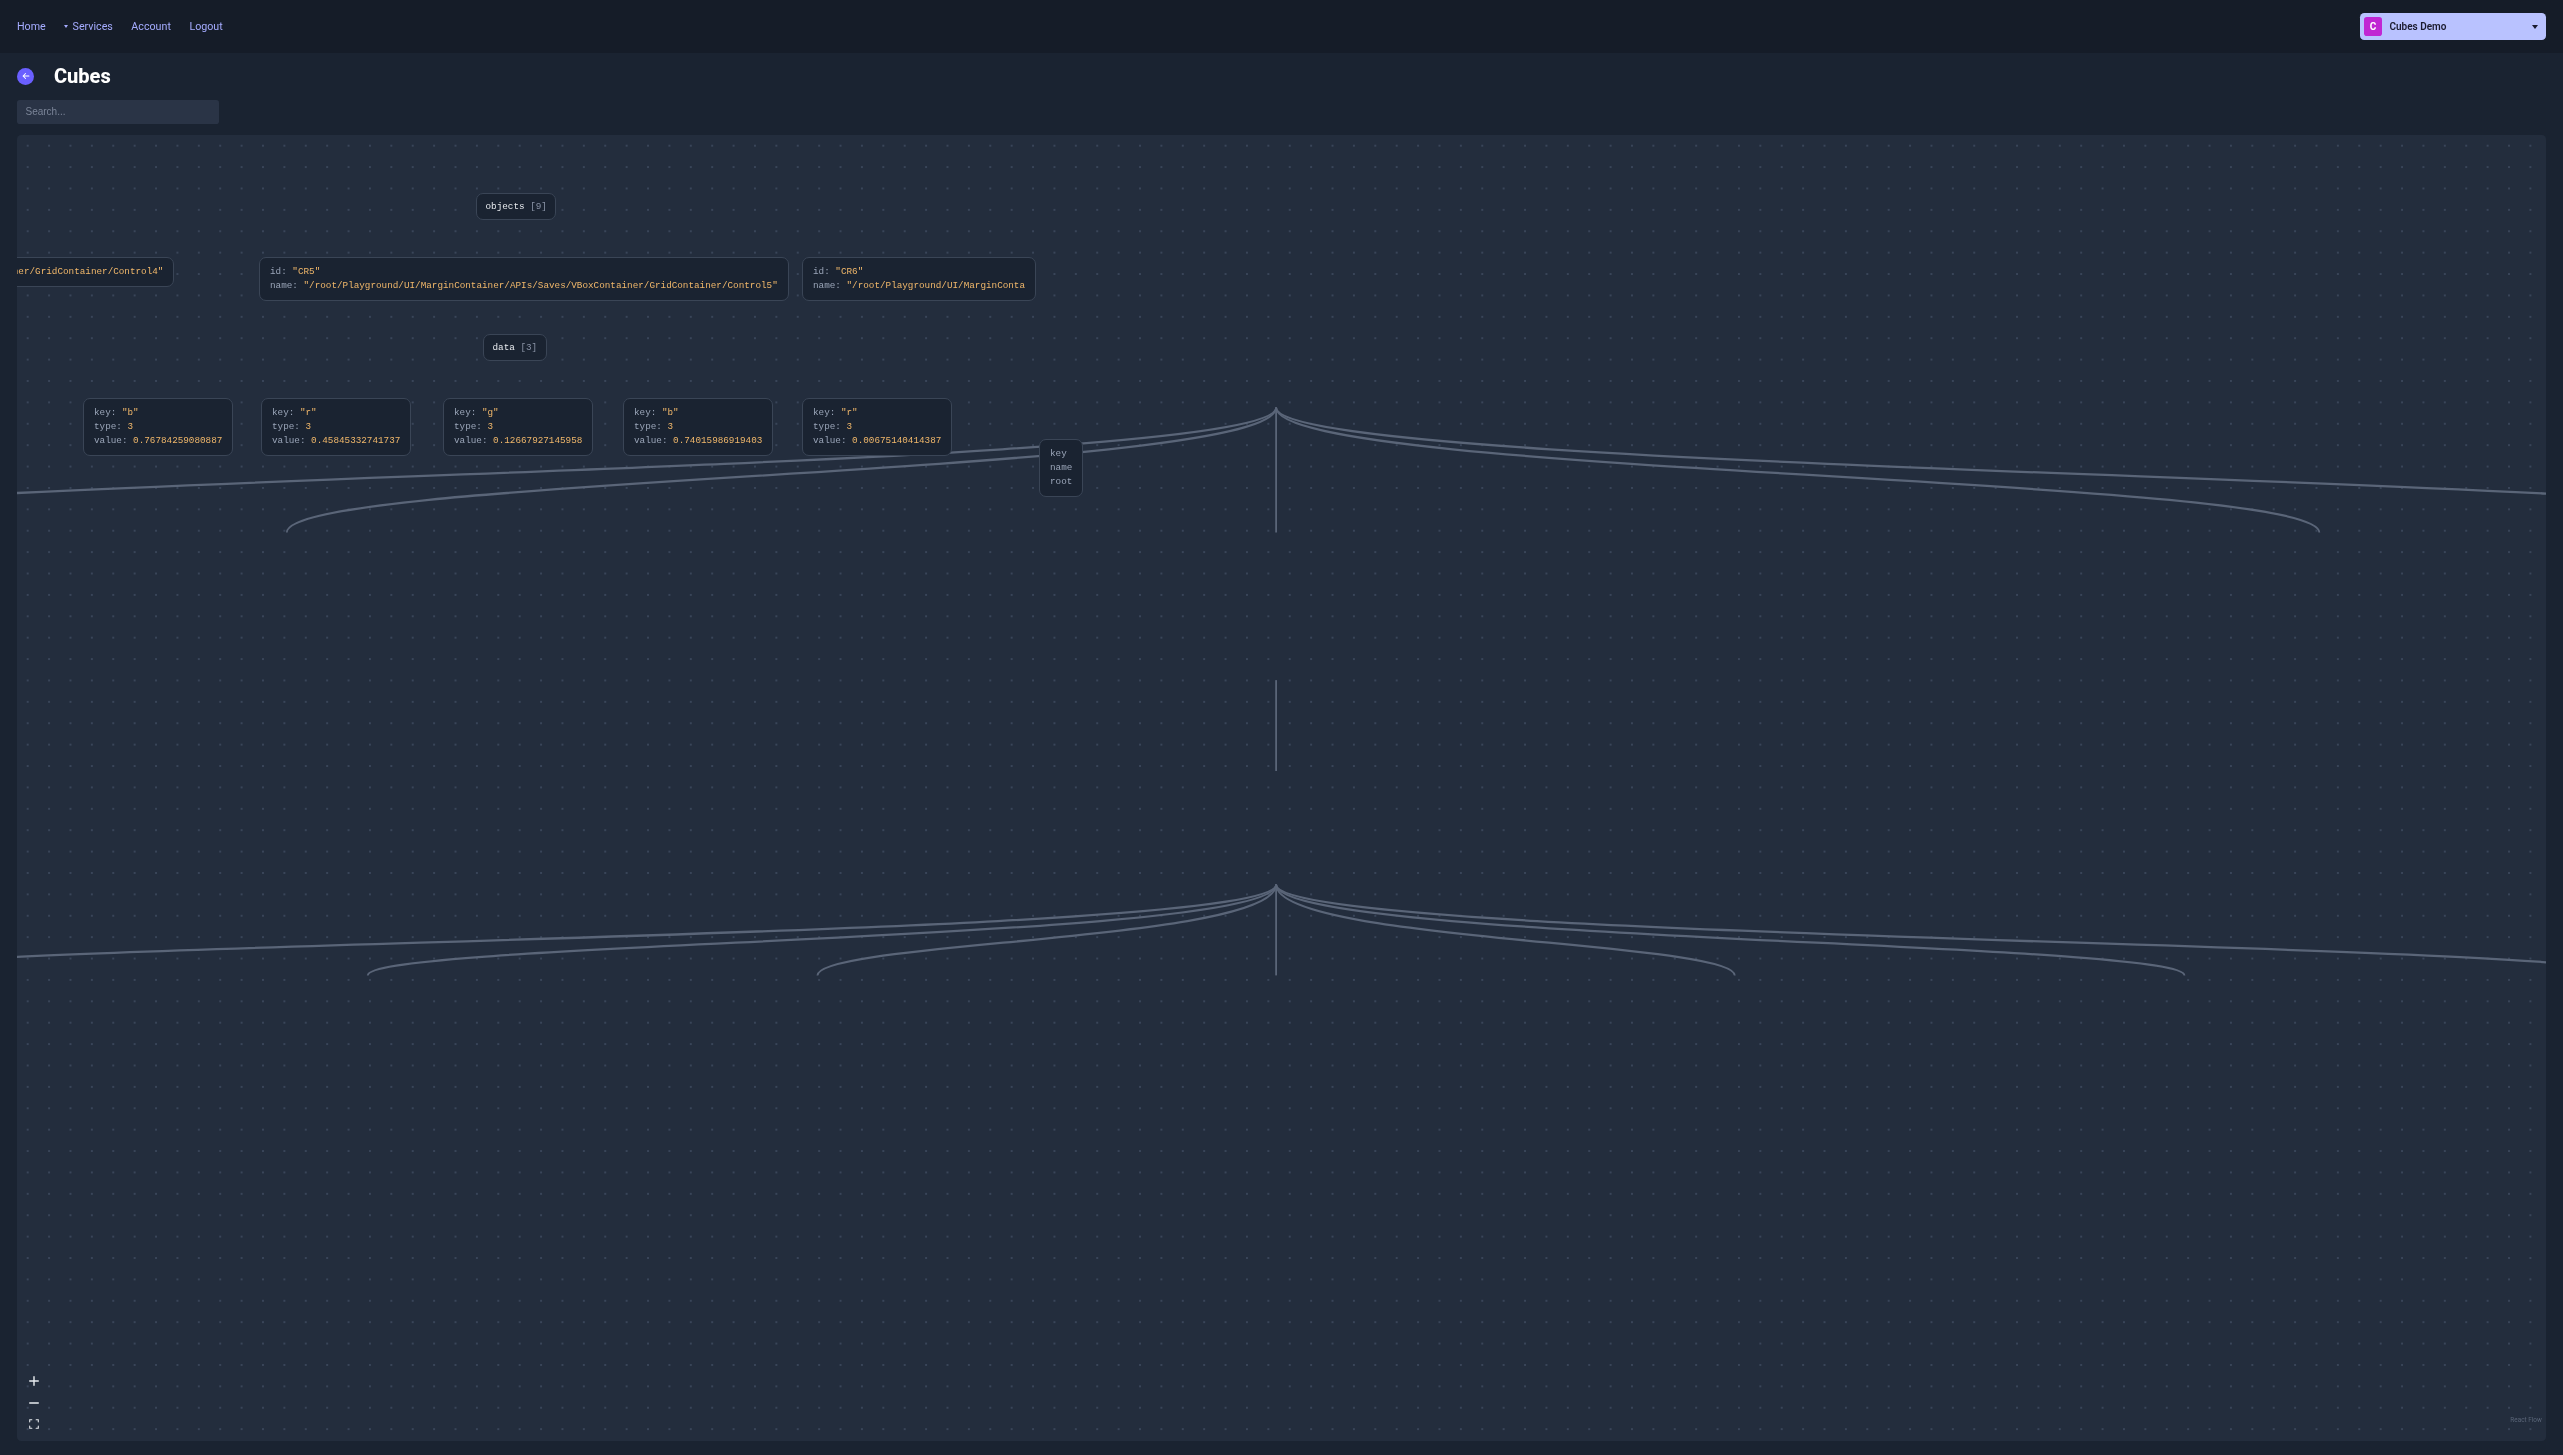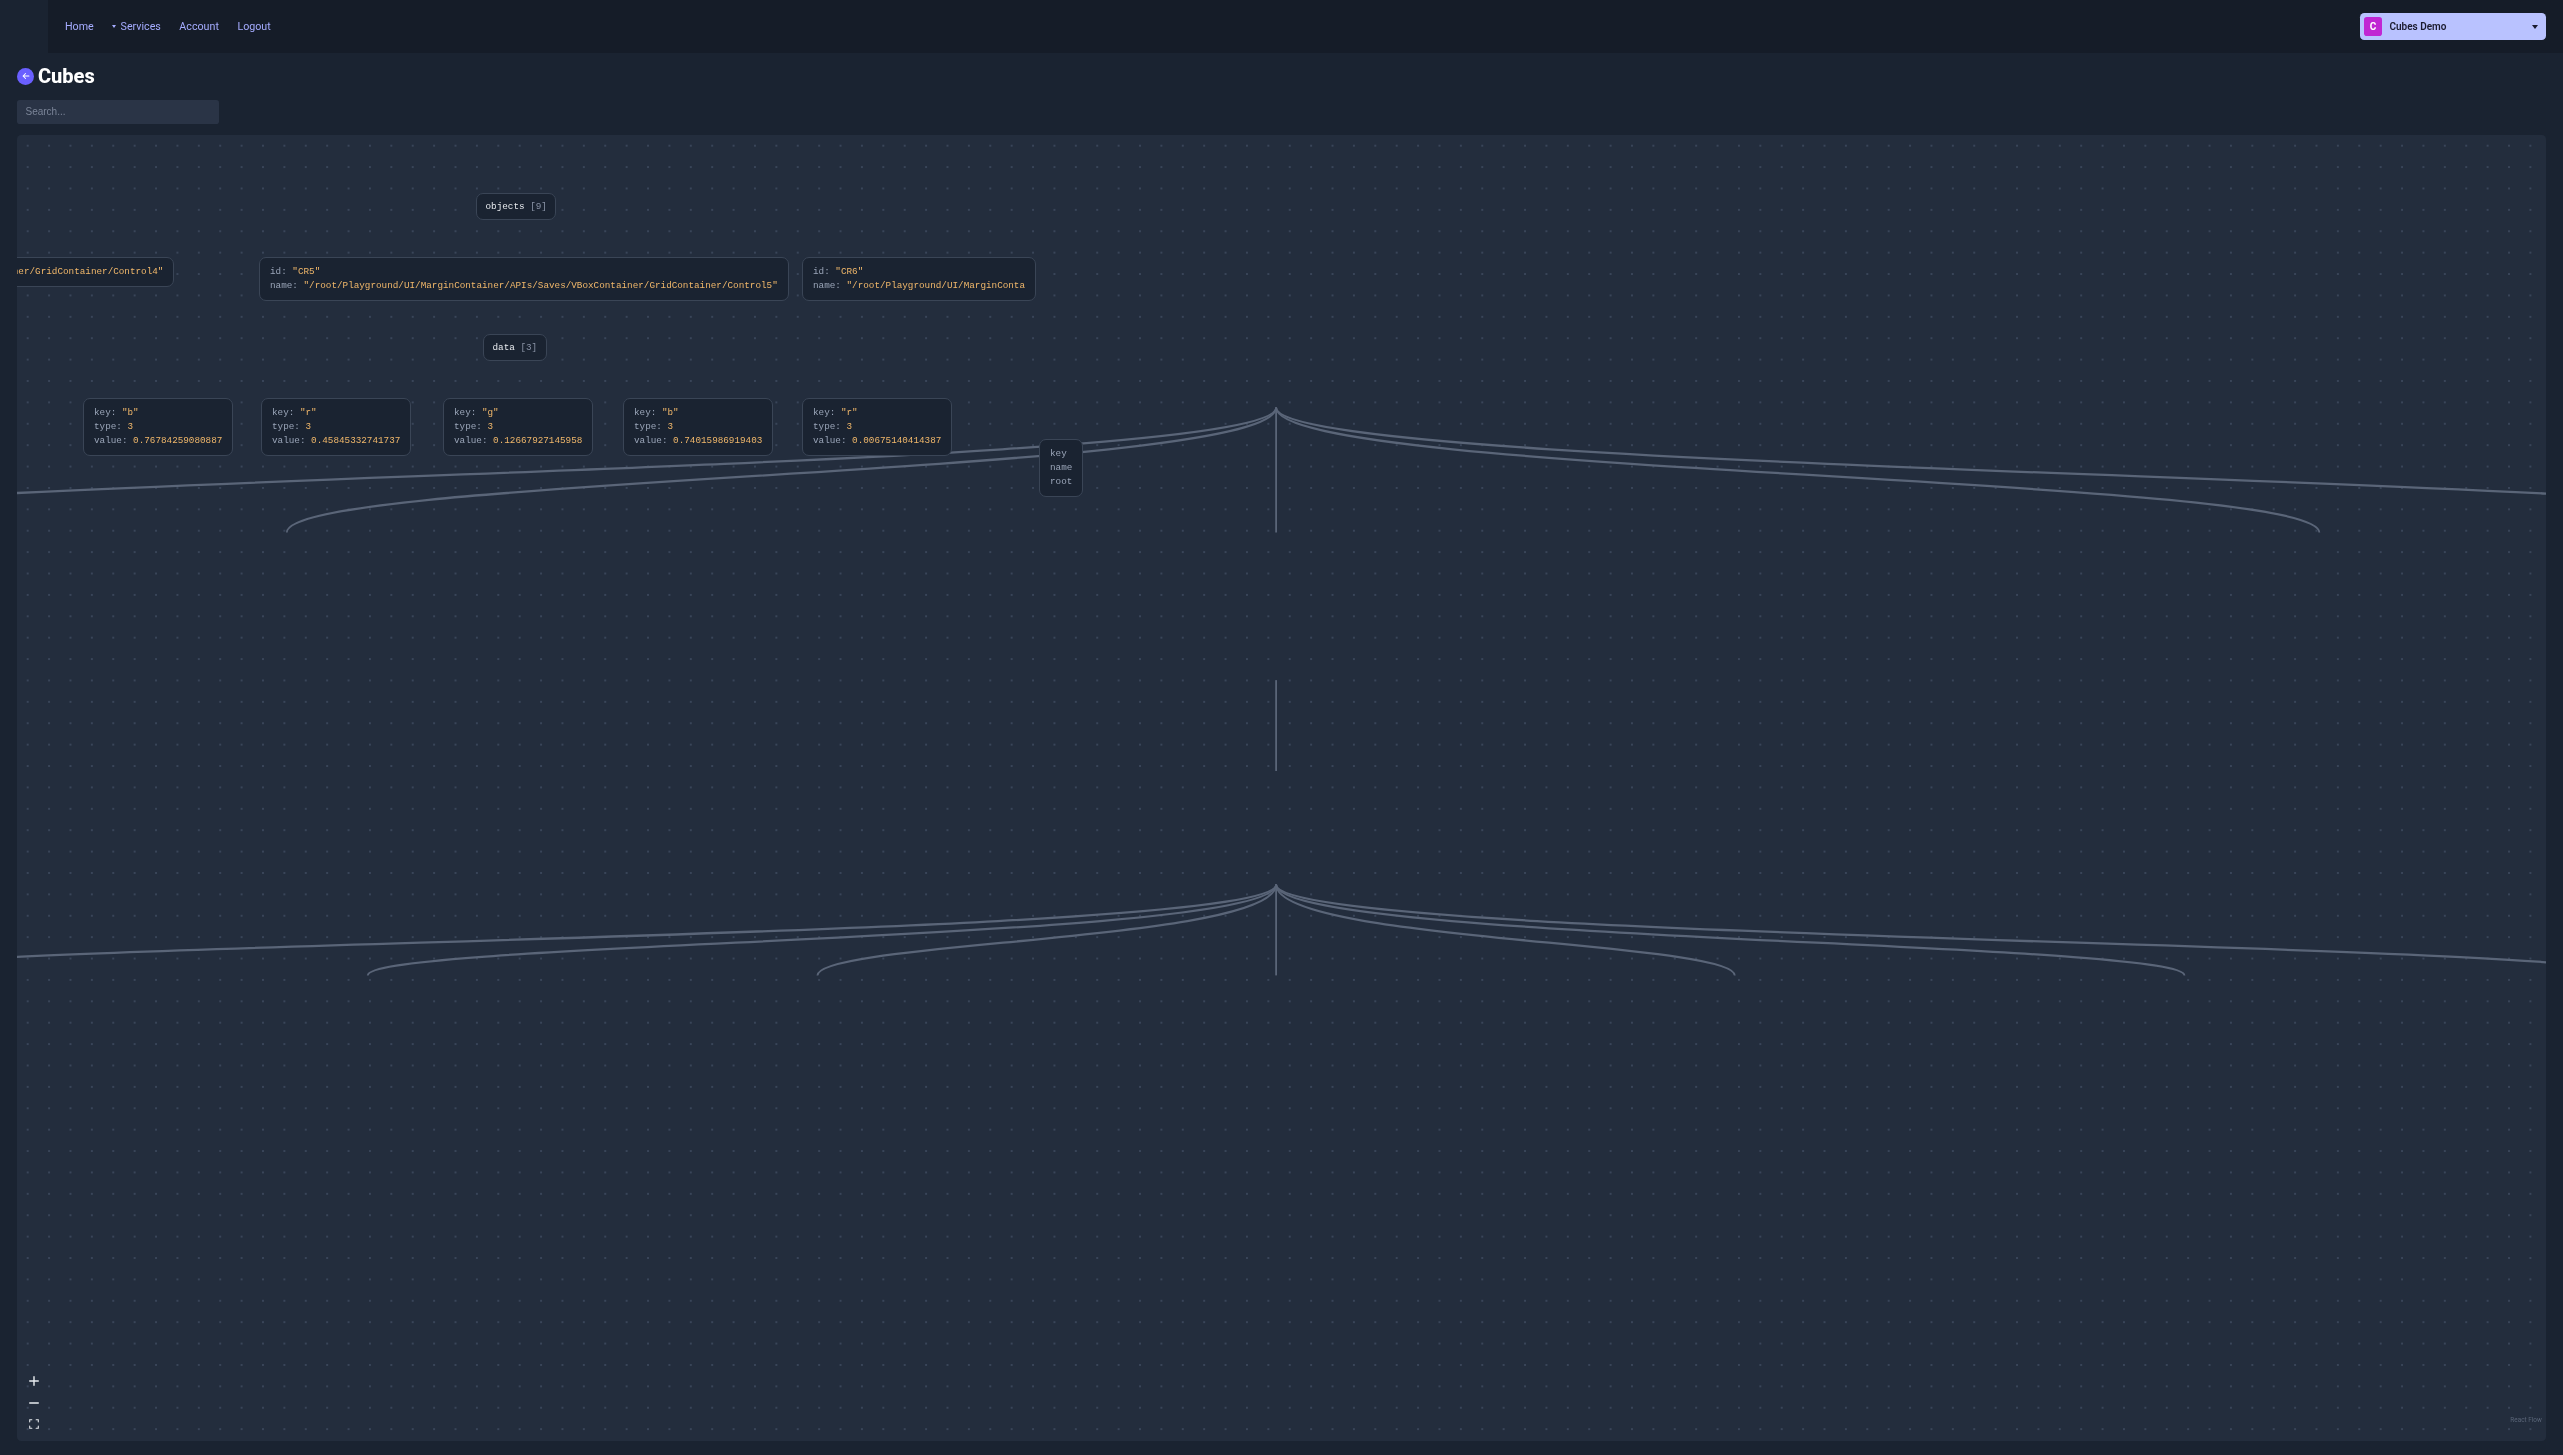--- a/index.html
+++ b/index.html
@@ -29,21 +29,20 @@
     font-size: 10px;
     overflow: hidden;
     height: 100vh;
   }
   header {
     display: flex;
     align-items: center;
     justify-content: space-between;
     padding: 13px 17px;
     background: var(--bg-header);
-    margin-left: 48px;
   }
   nav { display: flex; gap: 18.5px; align-items: center; }
   nav a {
     color: var(--link);
     text-decoration: none;
     font-size: 10.7px;
     display: inline-flex;
     align-items: center;
     gap: 4.3px;
   }
@@ -84,21 +83,21 @@
   .page {
     padding: 11.4px 17px 17px;
     display: flex;
     flex-direction: column;
     gap: 11.4px;
     height: calc(100vh - 50px);
   }
   .title-row {
     display: flex;
     align-items: center;
-    gap: 4px;
+    gap: 20px;
   }
   .back-circle {
     width: 17px; height: 17px;
     border-radius: 50%;
     background: var(--purple);
     display: inline-flex;
     align-items: center;
     justify-content: center;
   }
   .back-circle svg { width: 10px; height: 10px; }

